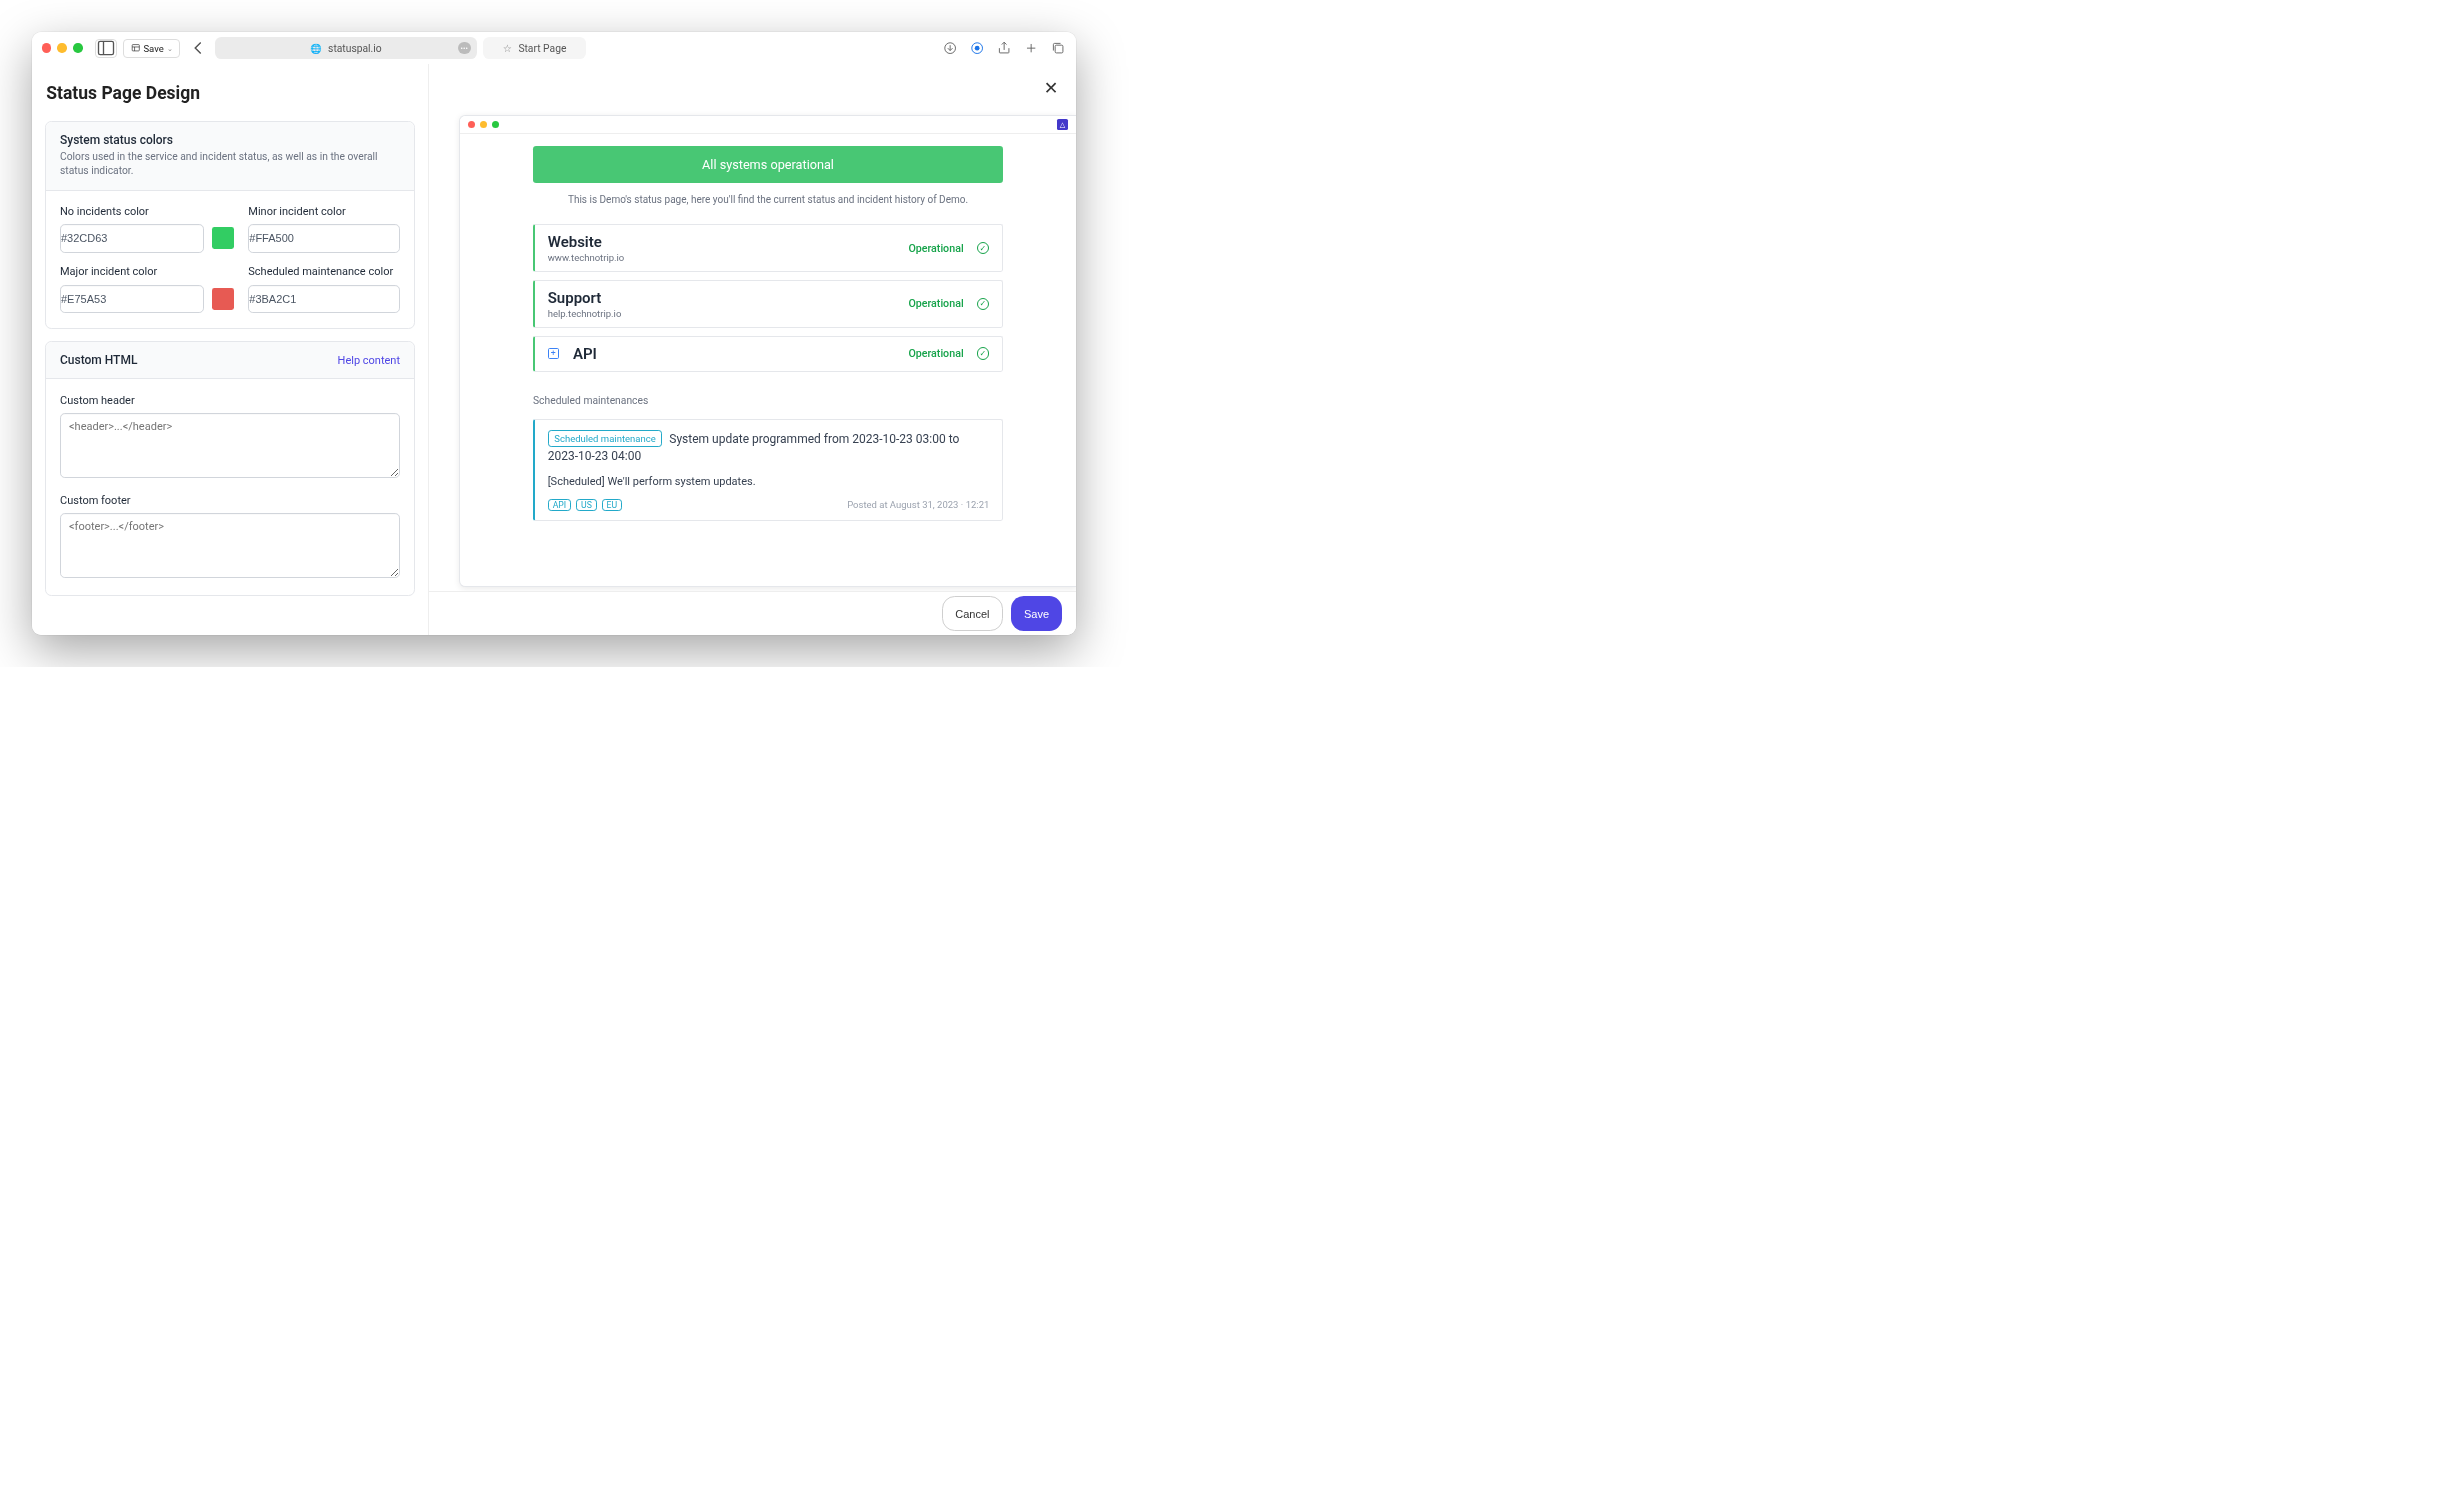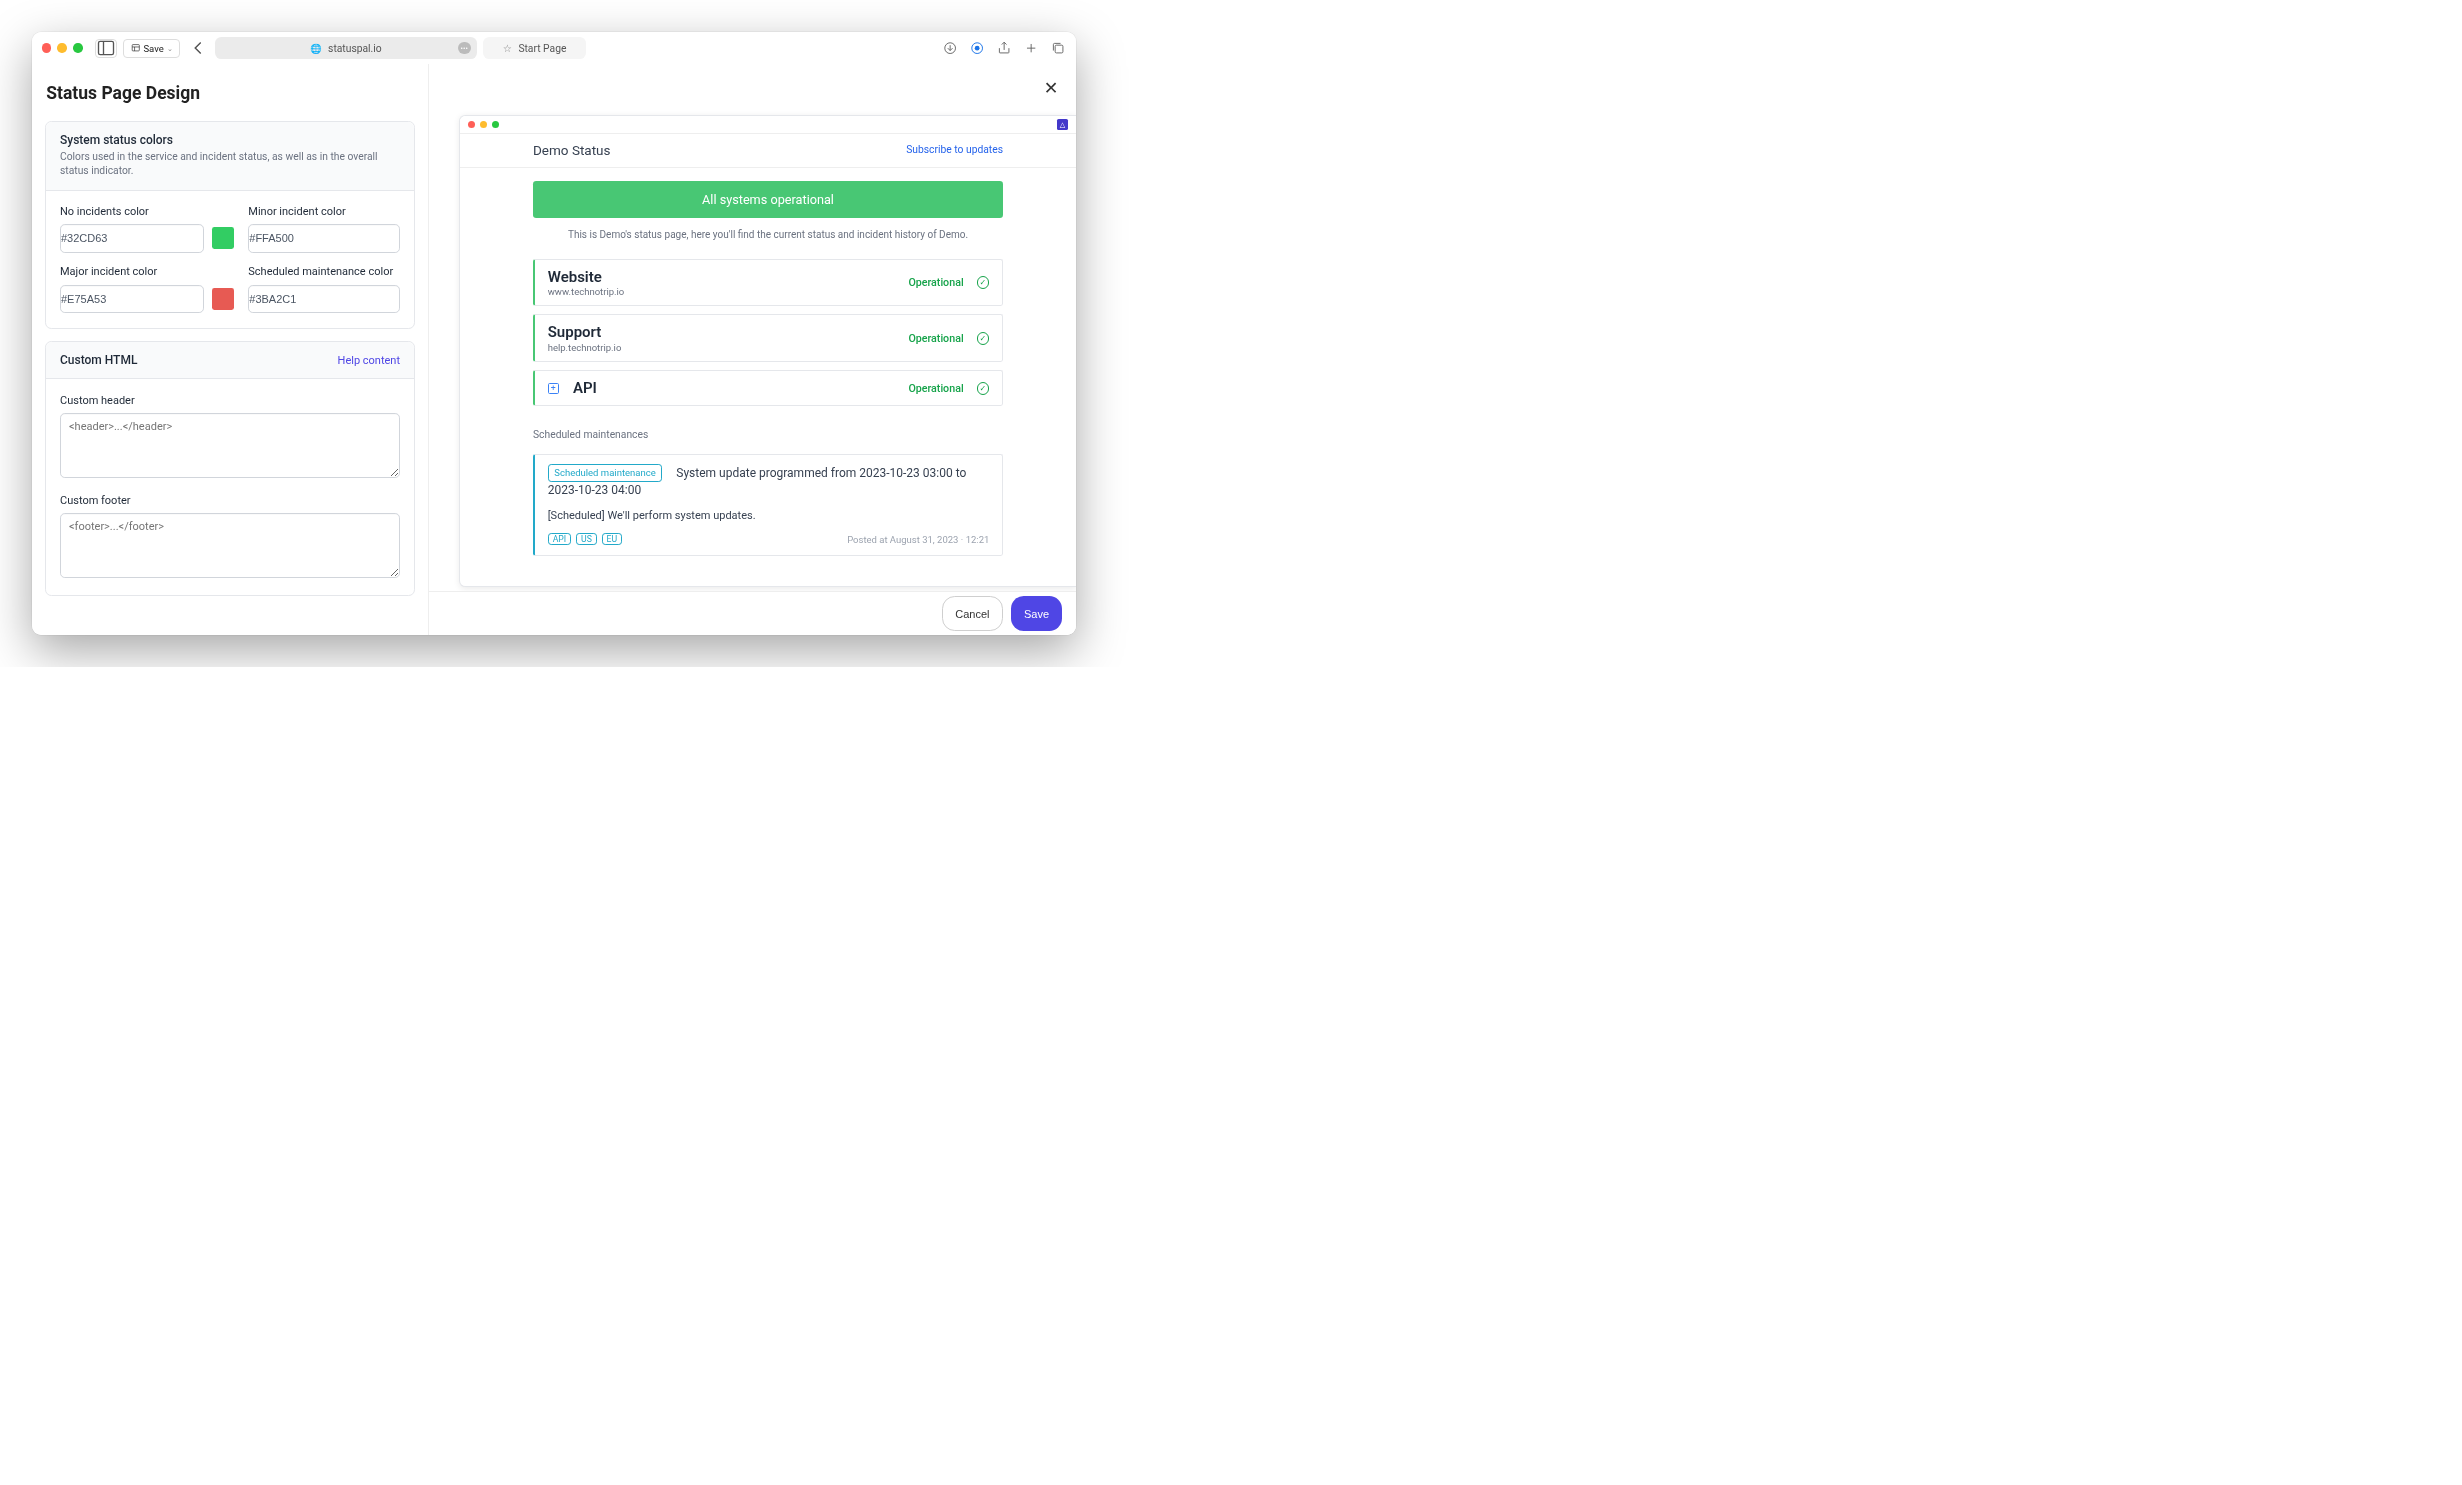--- a/index.html
+++ b/index.html
@@ -139,21 +139,21 @@
   .expand-box { width: 11px; height: 11px; border: 1px solid #3b82f6; border-radius: 1.6px; color: #3b82f6; font-size: 8.7px; line-height: 1; display: flex; align-items: center; justify-content: center; margin-right: 6.3px; }
 
   .sched-heading { font-size: 10.3px; color: #6b7280; margin: 22px 0 12.7px; }
   .maint-card {
     border: 0.8px solid #e5e7eb; border-left: 2.4px solid #22a9c9; border-radius: 2.4px;
     padding: 9.5px 12.7px;
   }
   .maint-top { font-size: 12px; color: #374151; line-height: 1.45; }
   .maint-badge {
     display: inline-block; border: 0.8px solid #22a9c9; color: #22a9c9; font-size: 9.5px;
-    padding: 0.8px 5.6px; border-radius: 3.2px; margin-right: 11px; vertical-align: 0.8px;
+    padding: 0.8px 5.6px; border-radius: 3.2px; margin-right: 4px; vertical-align: 0.8px;
   }
   .maint-body { font-size: 11px; color: #374151; margin-top: 9.5px; }
   .maint-foot { display: flex; justify-content: space-between; align-items: center; margin-top: 11px; }
   .tags { display: flex; gap: 4.8px; }
   .tag { border: 0.8px solid #22a9c9; color: #22a9c9; font-size: 8.7px; padding: 0 4px; border-radius: 3.2px; }
   .posted { font-size: 9.5px; color: #9ca3af; }
 
   .footer-bar {
     position: absolute; bottom: 0; left: 0; right: 0; height: 44px;
     border-top: 0.8px solid #eee; background: #fff;
@@ -306,24 +306,20 @@
     <div class="right-panel">
       <div class="close-x">✕</div>
 
       <div class="preview-window">
         <div class="preview-tb">
           <div class="tl red"></div>
           <div class="tl yellow"></div>
           <div class="tl green"></div>
           <div class="corner-badge">△</div>
         </div>
-        <div class="preview-header">
-          <div class="ptitle">Demo Status</div>
-          <div class="sub">Subscribe to updates</div>
-        </div>
         <div class="preview-content">
           <div class="status-banner">All systems operational</div>
           <div class="status-desc">This is Demo's status page, here you'll find the current status and incident history of Demo.</div>
 
           <div id="services-container">
               <div class="service-row">
                 <div class="service-left">
                   <div>
                     <div class="service-name">Website</div>
                     <div class="service-url">www.technotrip.io</div>

